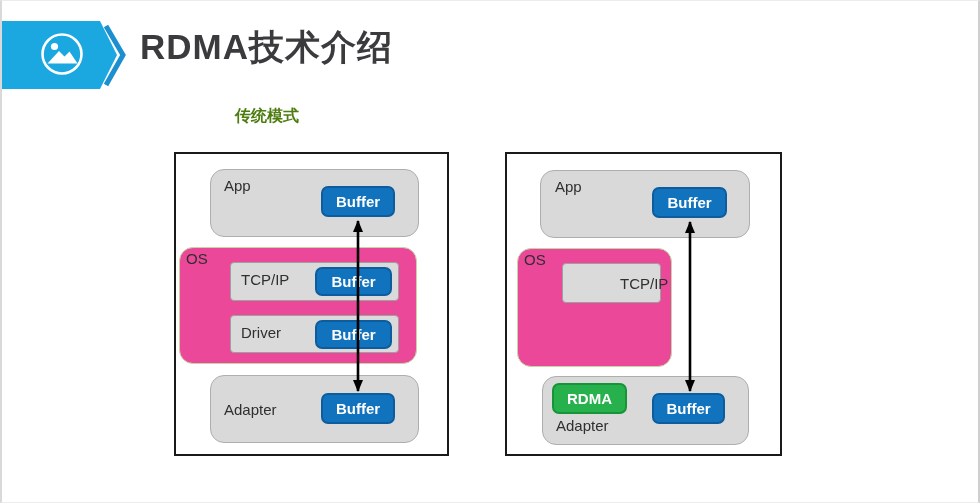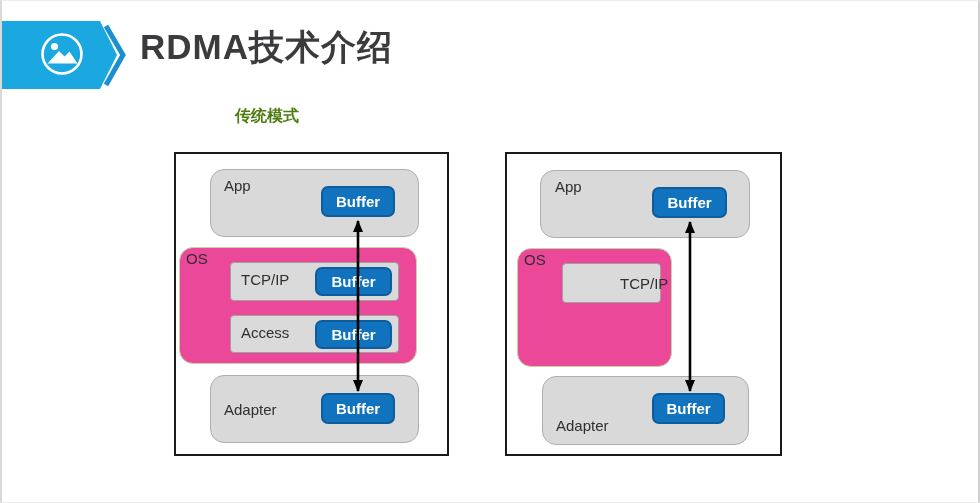--- a/index.html
+++ b/index.html
@@ -109,21 +109,21 @@
 
     <div class="os l-os">
       <span class="layer-label" style="left:6px;top:2px;">OS</span>
 
       <div class="inner l-tcpip">
         <span class="layer-label" style="left:10px;top:8px;">TCP/IP</span>
         <div class="chip chip-blue l-tcpip-buffer">Buffer</div>
       </div>
 
       <div class="inner l-driver">
-        <span class="layer-label" style="left:10px;top:8px;">Access</span>
+        <span class="layer-label" style="left:10px;top:8px;">Driver</span>
         <div class="chip chip-blue l-driver-buffer">Buffer</div>
       </div>
     </div>
 
     <div class="layer l-adapter">
       <span class="layer-label" style="left:13px;top:25px;">Adapter</span>
       <div class="chip chip-blue l-adapter-buffer">Buffer</div>
     </div>
   </div>
 
@@ -135,20 +135,21 @@
     </div>
 
     <div class="os r-os">
       <span class="layer-label" style="left:6px;top:2px;">OS</span>
       <div class="inner r-tcpip">
         <span class="layer-label">TCP/IP</span>
       </div>
     </div>
 
     <div class="layer r-adapter">
+      <div class="chip chip-green r-rdma">RDMA</div>
       <span class="layer-label r-adapter-label" style="left:13px;top:40px;">Adapter</span>
       <div class="chip chip-blue r-adapter-buffer">Buffer</div>
     </div>
   </div>
 
   <svg class="arrows" width="980" height="503" viewBox="0 0 980 503">
     <defs>
       <marker id="ah" markerUnits="userSpaceOnUse" markerWidth="14" markerHeight="14" refX="11" refY="5" orient="auto-start-reverse">
         <path d="M0,0 L12,5 L0,10 Z" fill="#000000"></path>
       </marker>

